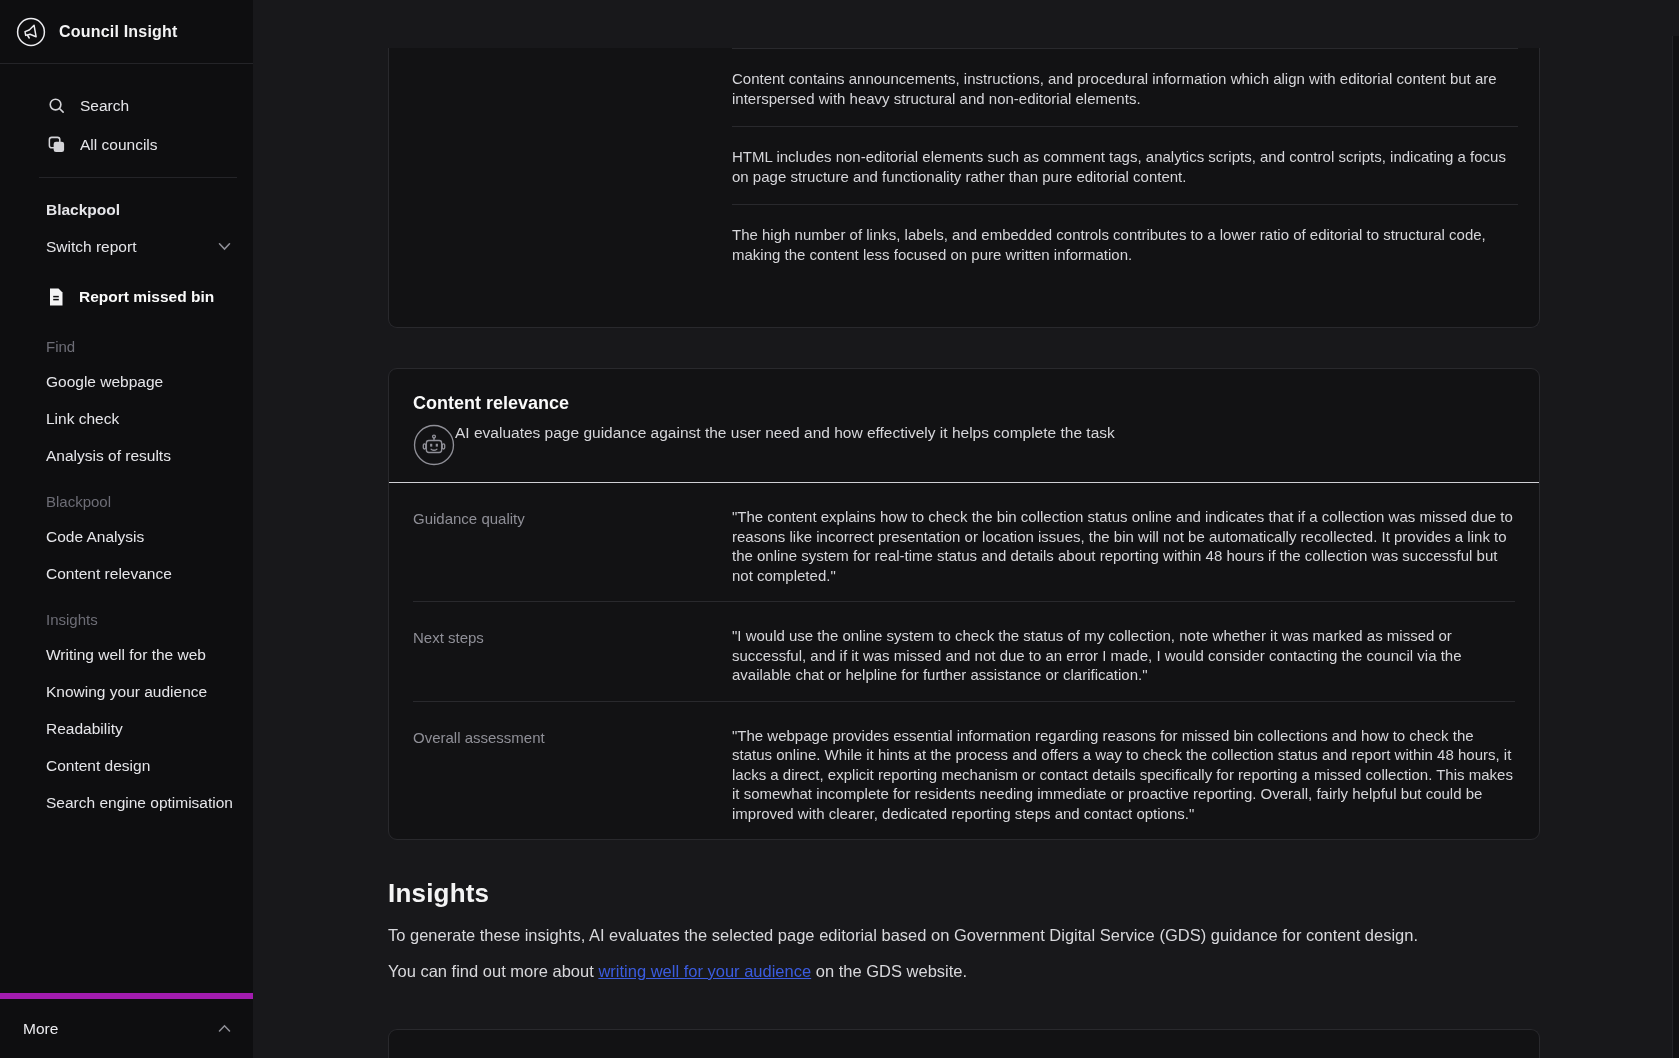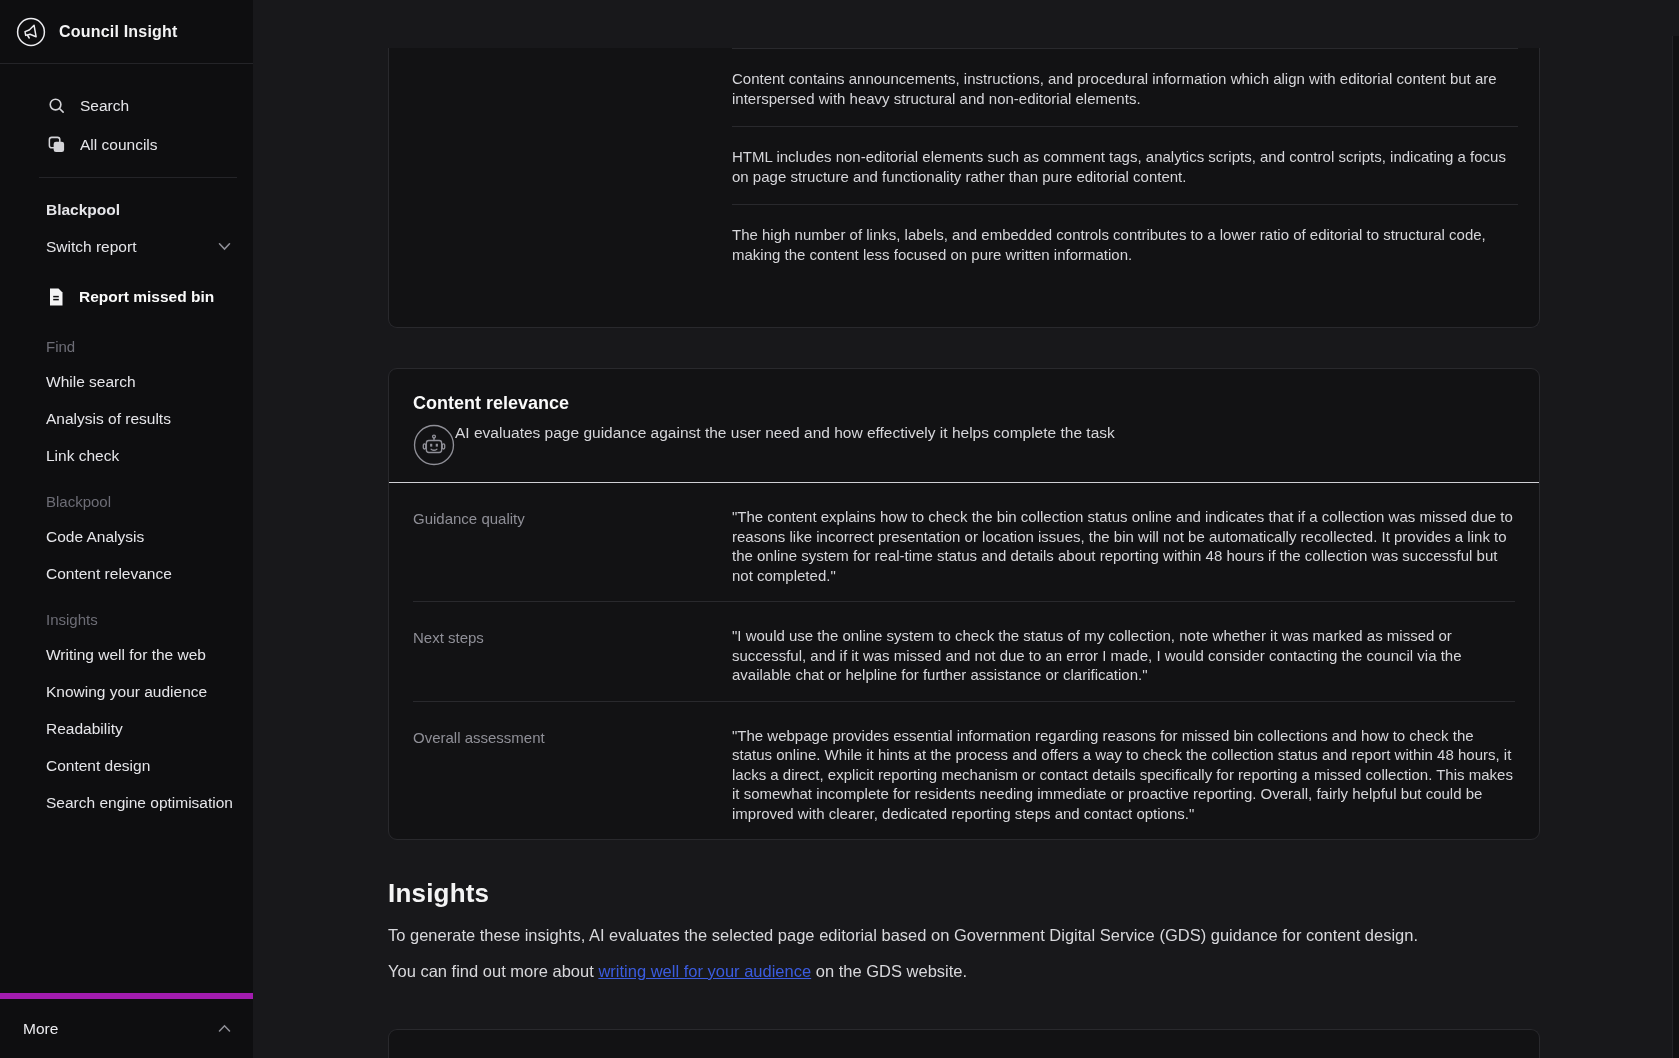--- a/index.html
+++ b/index.html
@@ -157,27 +157,27 @@
           <path d="M3 1.5 h8.5 l4 4 V18.5 H3 Z" fill="#f4f4f5"></path>
           <line x1="6.2" y1="9.6" x2="11.8" y2="9.6" stroke="#0e0e10" stroke-width="1.5"></line>
           <line x1="6.2" y1="12.6" x2="11.8" y2="12.6" stroke="#0e0e10" stroke-width="1.5"></line>
         </svg>
       </span>
       <span>Report missed bin</span>
     </div>
 
     <div class="section-label">Find</div>
     <div class="nav-item plain">
-        <span>While search</span>
+        <span>Google webpage</span>
+      </div>
+    <div class="nav-item plain">
+        <span>Link check</span>
       </div>
     <div class="nav-item plain">
         <span>Analysis of results</span>
-      </div>
-    <div class="nav-item plain">
-        <span>Link check</span>
       </div>
 
     <div class="section-label">Blackpool</div>
     <div class="nav-item plain">
         <span>Code Analysis</span>
       </div>
     <div class="nav-item plain">
         <span>Content relevance</span>
       </div>
 

